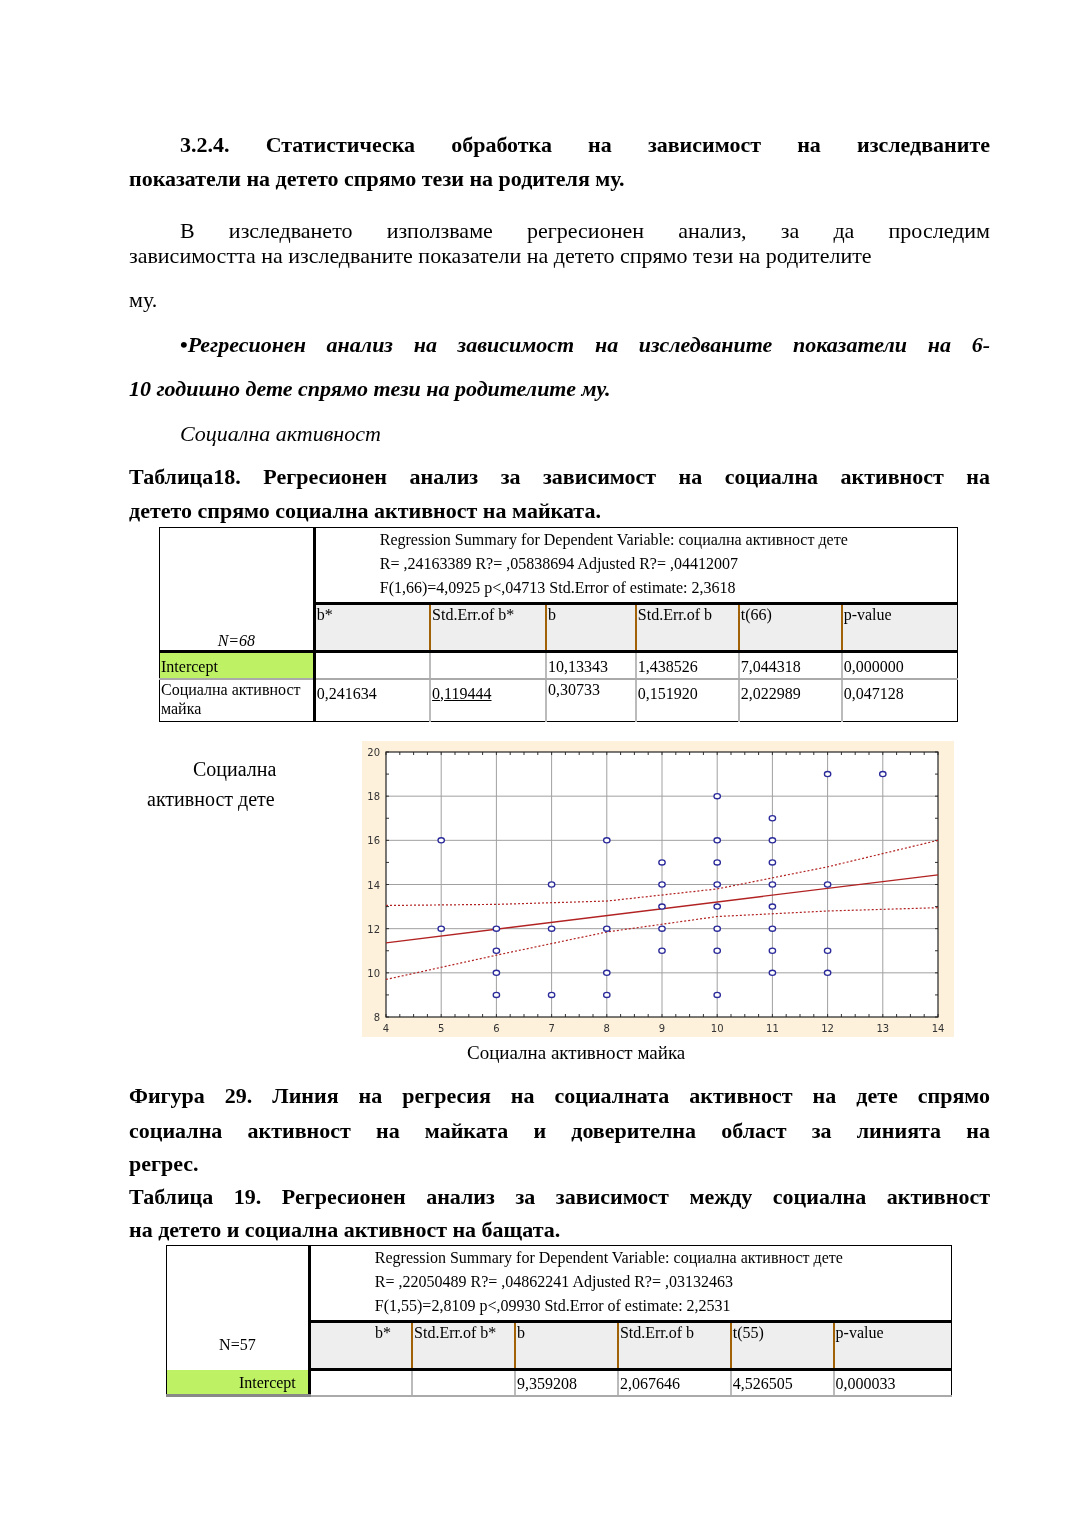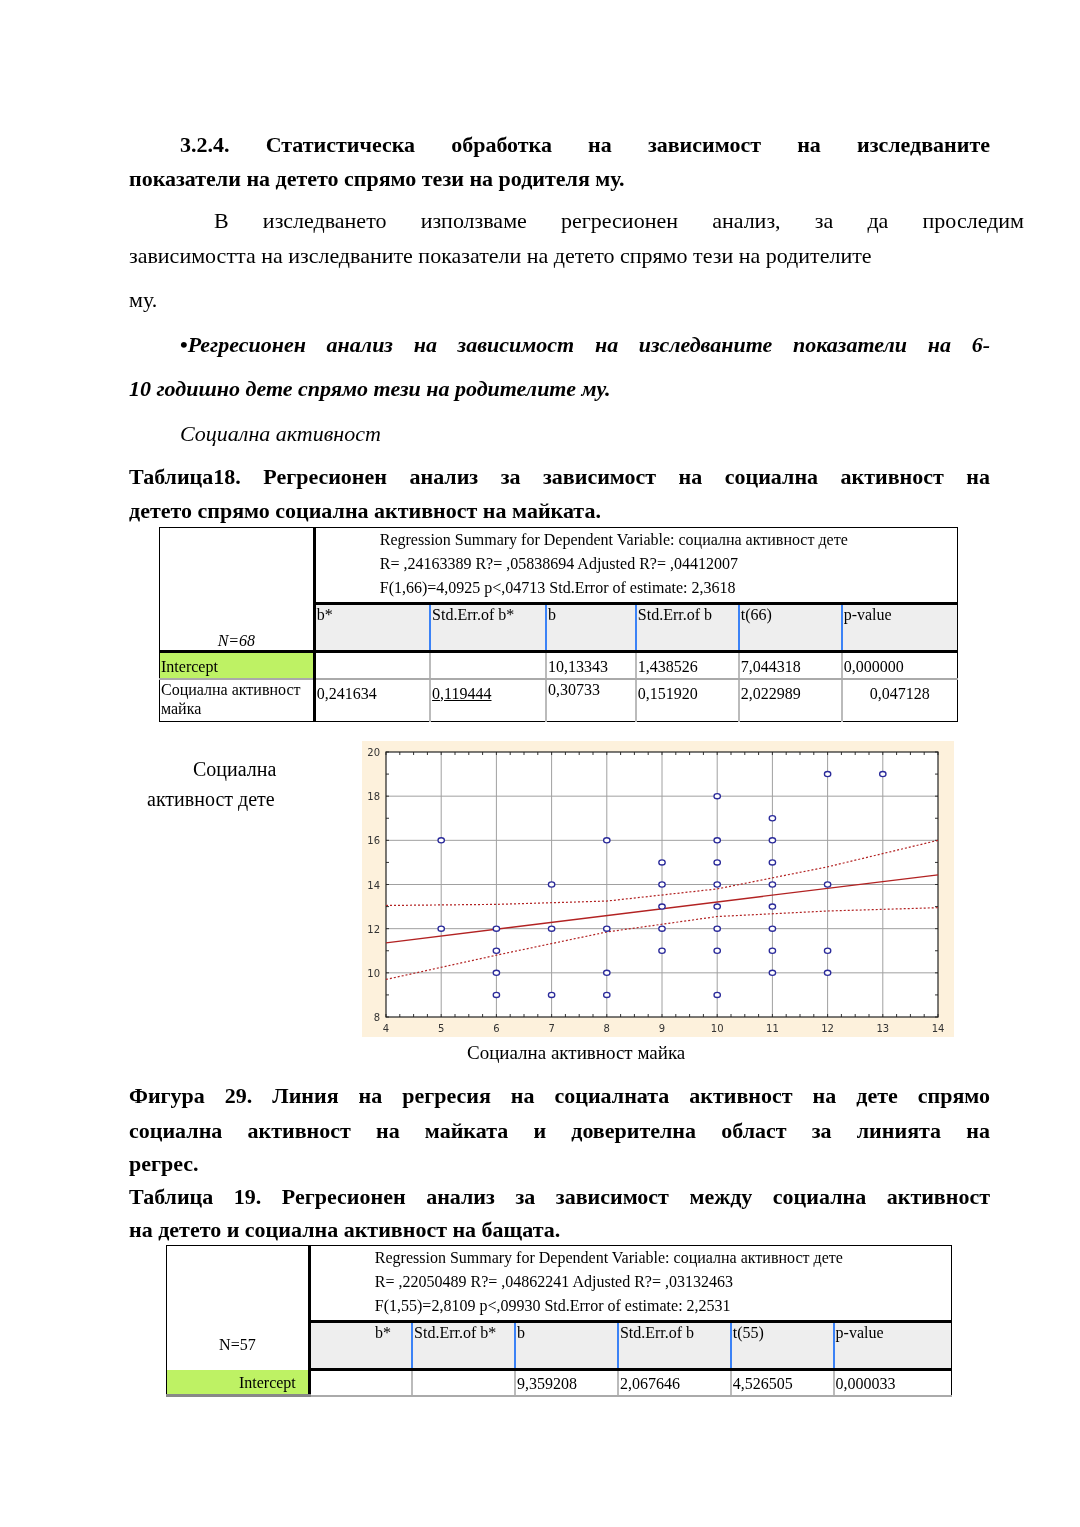--- a/index.html
+++ b/index.html
@@ -10,37 +10,37 @@
   .justify { text-align: justify; text-align-last: justify; }
   .para { font-size: 22px; }
   .ital-bold { font-weight: bold; font-style: italic; font-size: 22px; }
   .ital { font-style: italic; font-size: 22px; }
 
   table.reg { border-collapse: collapse; font-family: "Liberation Serif", serif;
               font-size: 16px; position: absolute; }
   table.reg td { padding: 0 1px; vertical-align: top; line-height: 19px; }
   .summary { padding-left: 64px !important; line-height: 24px !important; border-top: 1px solid #000; border-right:1px solid #000; }
   .hdr { background: #eeeeee; height: 45px; border-top: 3px solid #000; border-bottom: 3px solid #000; }
-  .hdr-sep { border-left: 2px solid #3b82f6; }
+  .hdr-sep { border-left: 2px solid #a16207; }
   .nlabel { border-left:1px solid #000; border-top:1px solid #000; border-right: 3px solid #000; text-align: center; vertical-align: bottom !important; }
   .rowlabel { background: #bef264; border-left:1px solid #000; border-right: 3px solid #000; border-bottom: 2px solid #aaa; }
   .cell { border-left: 2px solid #bbbbbb; border-bottom: 2px solid #aaa; }
   .lastcol { border-right: 1px solid #000; }
 
   .chart-box { left: 362px; top: 741px; width: 592px; height: 296px; background: #fdf1dc; }
   .ylabel { font-size: 20px; }
   .xlabel { font-size: 19px; }
 </style>
 </head>
 <body>
 
 <div class="abs h-bold justify" style="left:180px; top:128px; width:810px;">3.2.4. Статистическа обработка на зависимост на изследваните</div>
 <div class="abs h-bold" style="left:129px; top:162px; width:861px;">показатели на детето спрямо тези на родителя му.</div>
 
-<div class="abs para justify" style="left:180px; top:206px; width:810px; line-height:30px;margin-left:34px;">В изследването използваме регресионен анализ, за да проследим</div>
+<div class="abs para justify" style="left:180px; top:216px; width:810px; line-height:30px;">В изследването използваме регресионен анализ, за да проследим</div>
 <div class="abs para" style="left:129px; top:241px; width:861px; line-height:30px; white-space:nowrap;">зависимостта на изследваните показатели на детето спрямо тези на родителите</div>
 <div class="abs para" style="left:129px; top:285px; line-height:30px;">му.</div>
 
 <div class="abs ital-bold justify" style="left:180px; top:330px; width:810px; line-height:30px;">
   <span style="font-style:normal;">•</span><span>Регресионен анализ на зависимост на изследваните показатели на 6-</span>
 </div>
 <div class="abs ital-bold" style="left:129px; top:374px; line-height:30px;">10 годишно дете спрямо тези на родителите му.</div>
 
 <div class="abs ital" style="left:180px; top:419px; line-height:30px;">Социална активност</div>
 
@@ -83,21 +83,21 @@
     <td class="cell" style="padding-top:4px;">7,044318</td>
     <td class="cell lastcol" style="padding-top:4px;">0,000000</td>
   </tr>
   <tr style="height:43px;">
     <td class="rowlabel" style="background:#fff; border-bottom:1px solid #000;">Социална активност майка</td>
     <td class="cell" style="padding-top:4px; border-bottom:1px solid #000;">0,241634</td>
     <td class="cell" style="padding-top:4px; border-bottom:1px solid #000;text-decoration:underline;">0,119444</td>
     <td class="cell" style="padding-top:0; border-bottom:1px solid #000;">0,30733</td>
     <td class="cell" style="padding-top:4px; border-bottom:1px solid #000;">0,151920</td>
     <td class="cell" style="padding-top:4px; border-bottom:1px solid #000;">2,022989</td>
-    <td class="cell lastcol" style="padding-top:4px; border-bottom:1px solid #000;text-align:center;">0,047128</td>
+    <td class="cell lastcol" style="padding-top:4px; border-bottom:1px solid #000;">0,047128</td>
   </tr>
 </tbody>
   </table>
 
 <div class="abs ylabel" style="left:193px; top:758px;">Социална</div>
 <div class="abs ylabel" style="left:119px; top:788px;margin-left:28px;">активност дете</div>
 
 <div class="abs chart-box">
   <svg id="chart-svg" width="592" height="296" viewBox="0 0 592 296">
       <rect x="24" y="11" width="552" height="265" fill="#ffffff"></rect>

